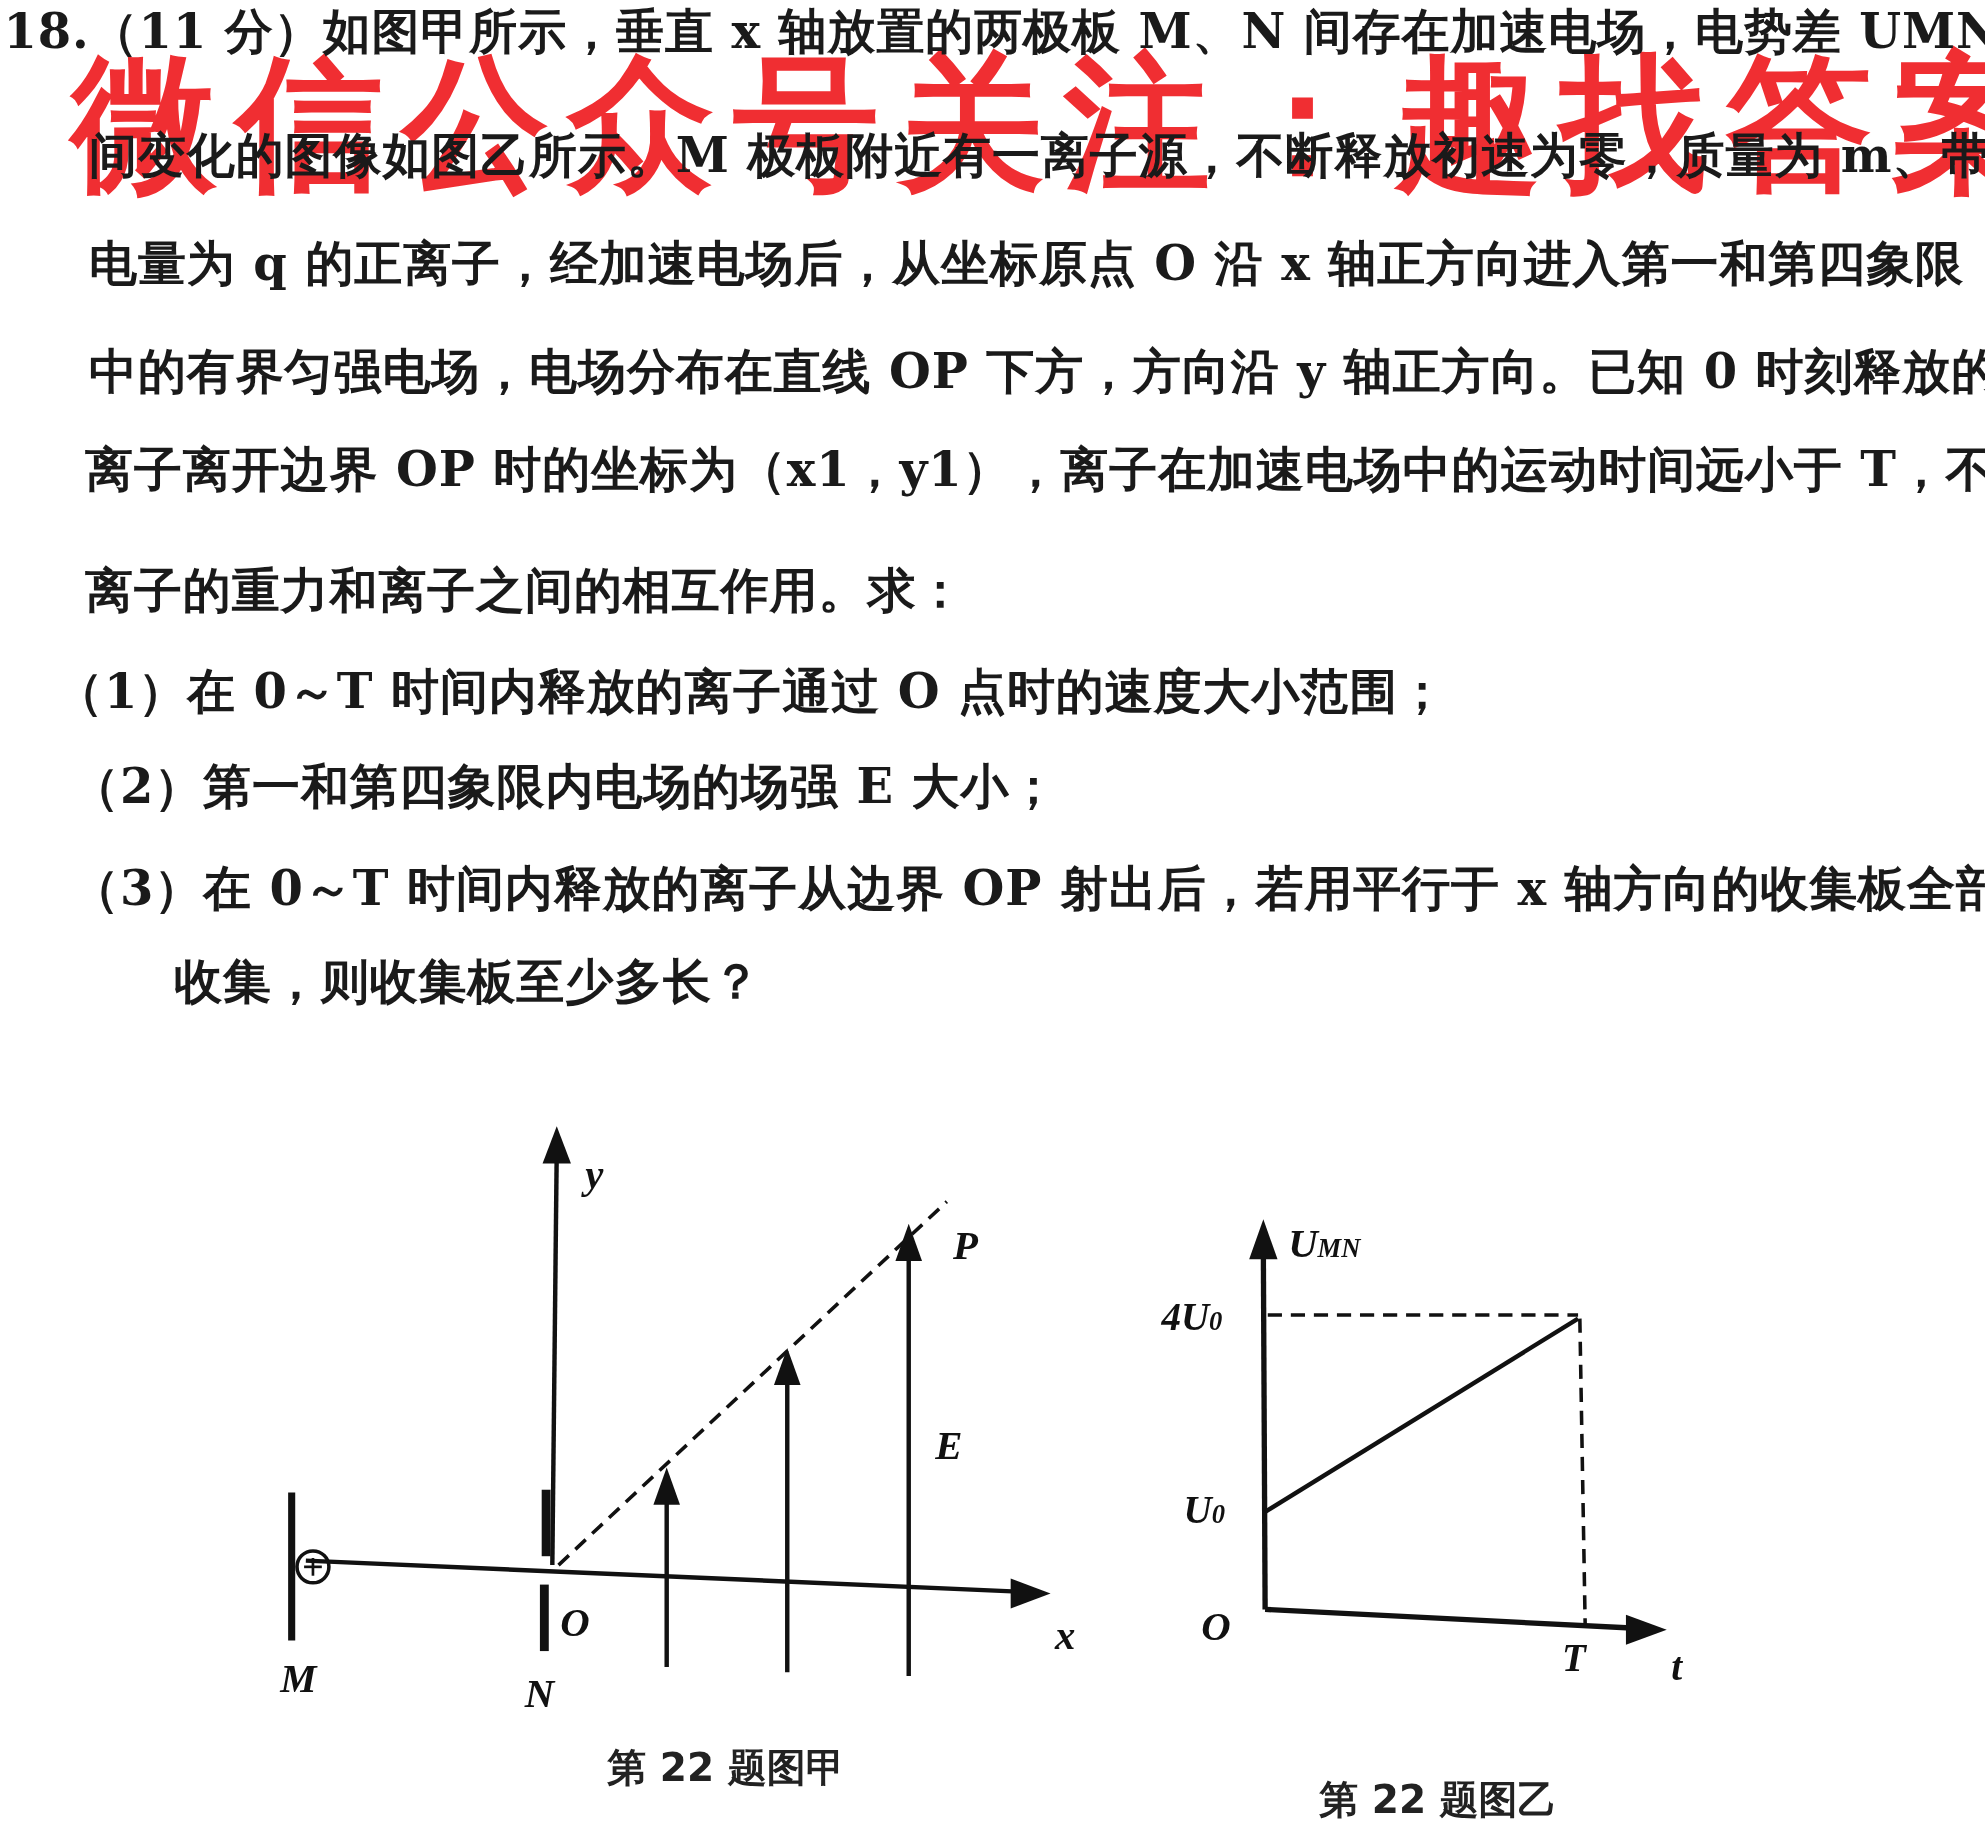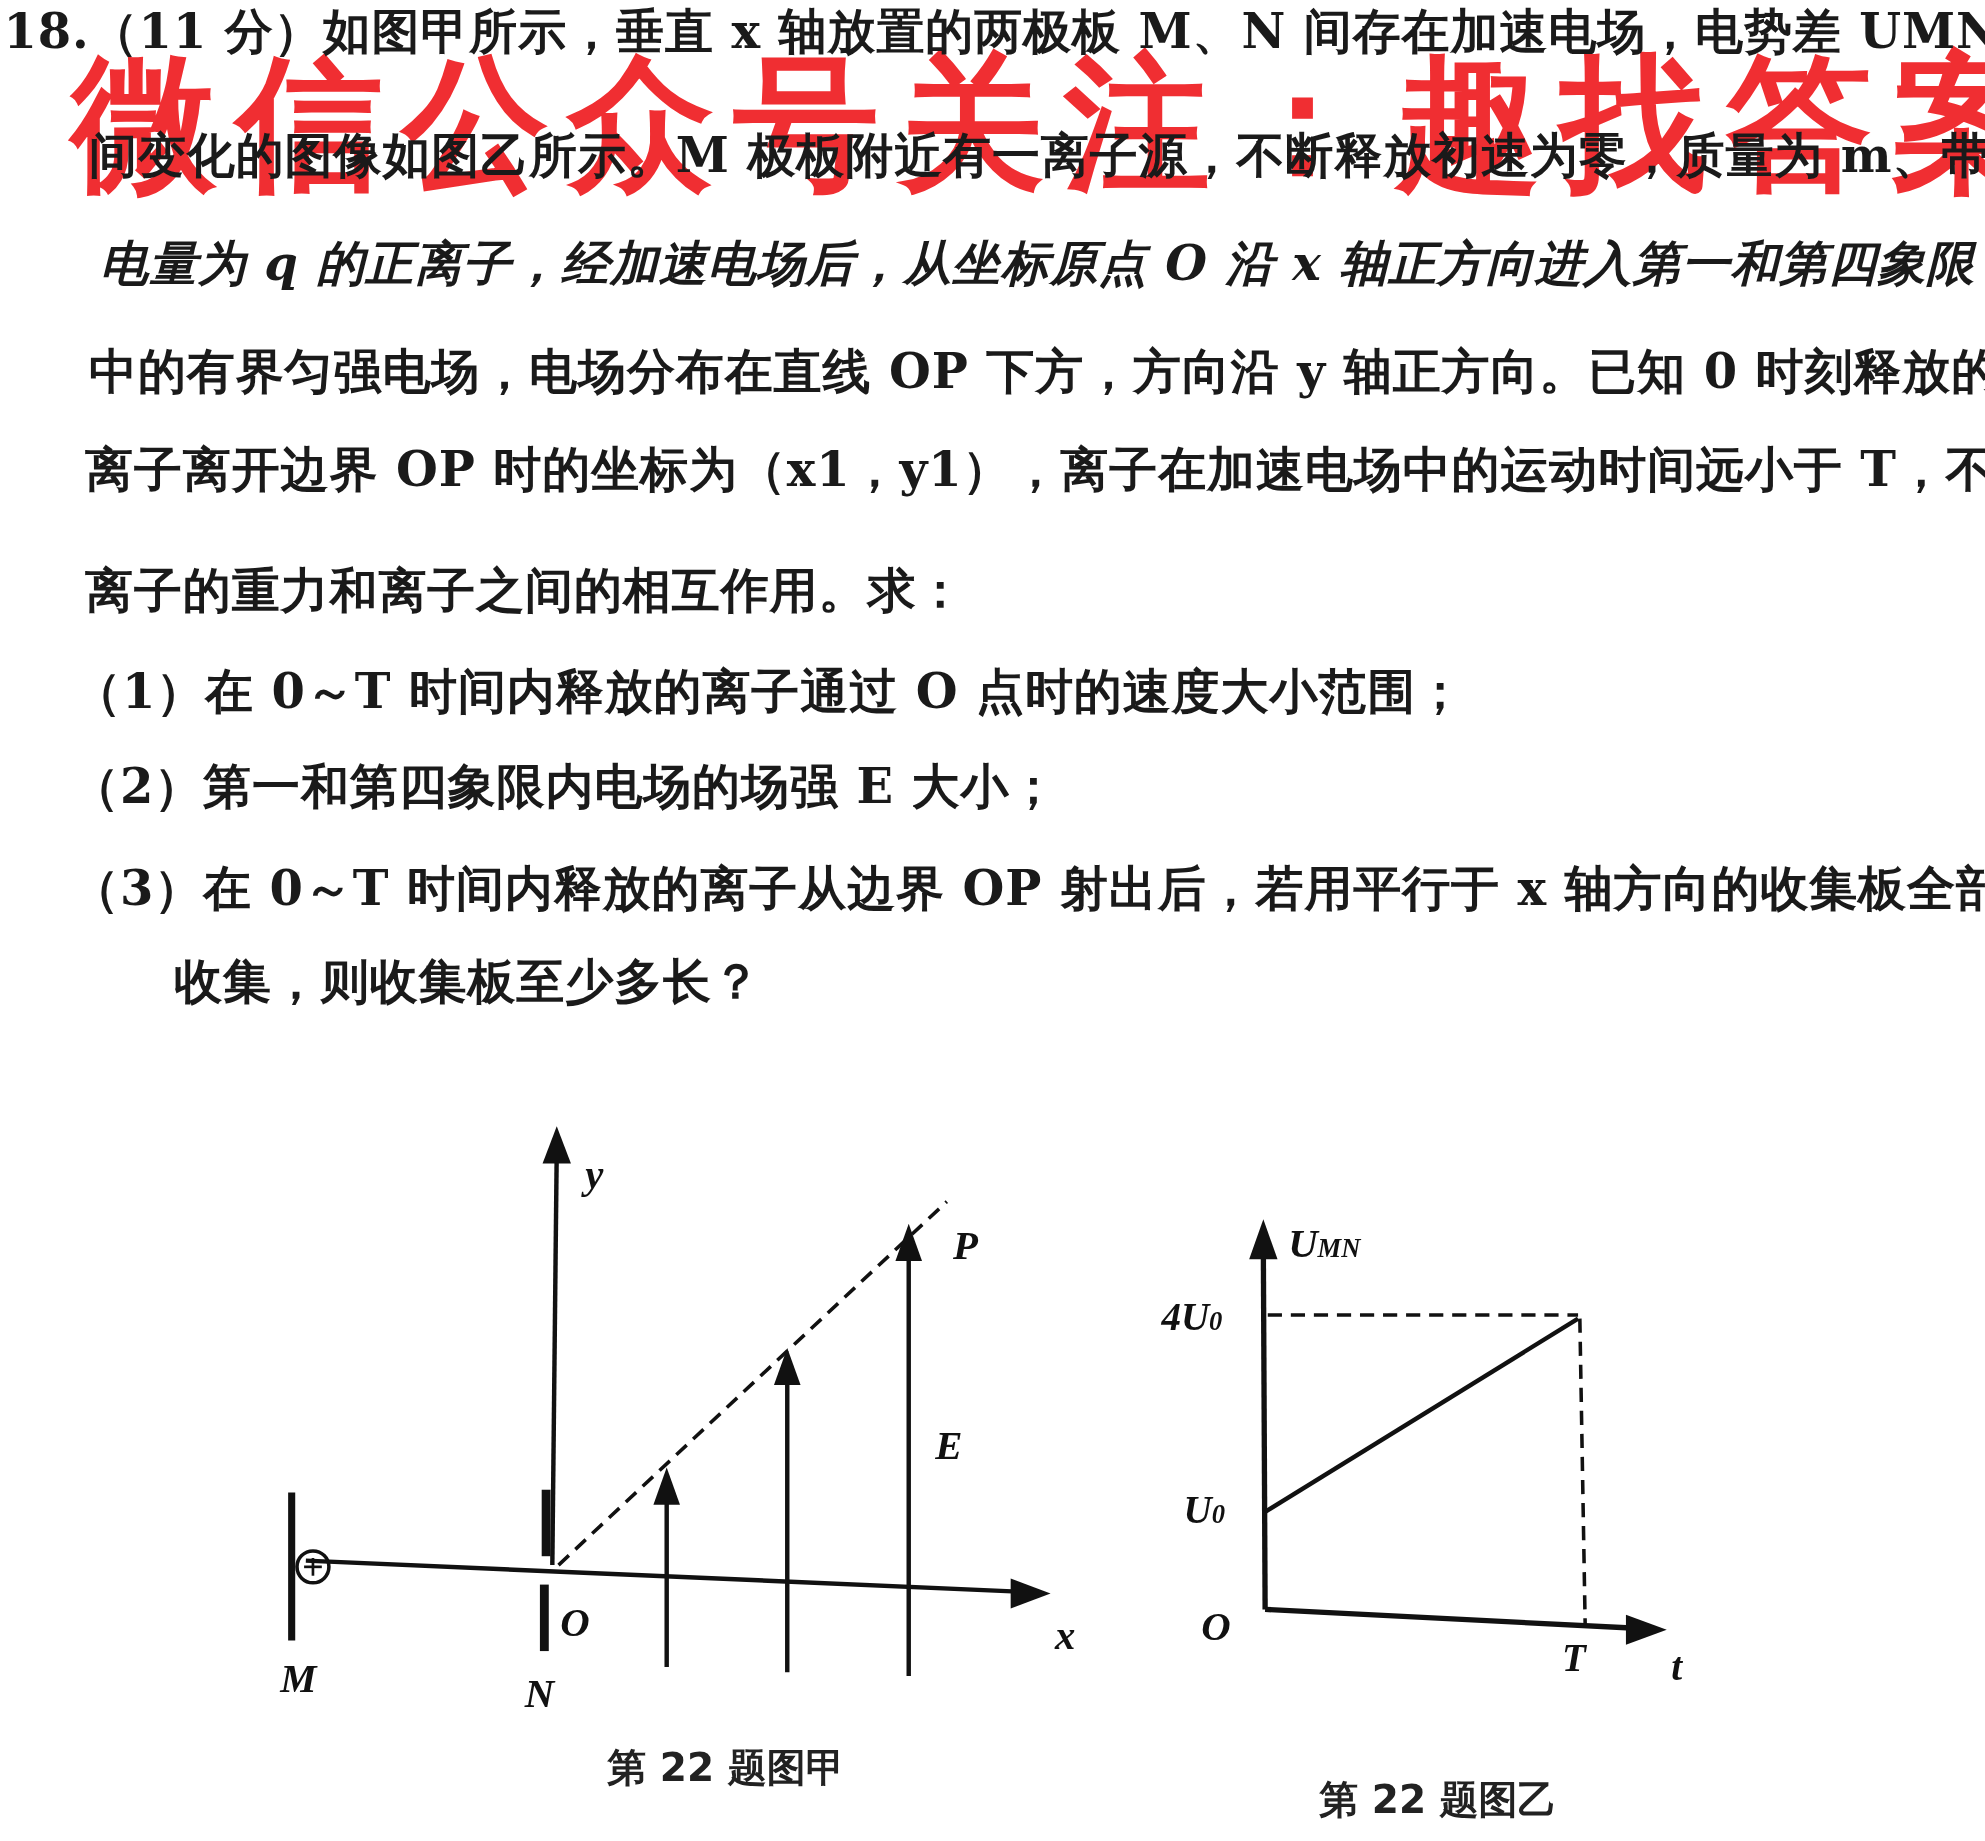--- a/index.html
+++ b/index.html
@@ -13,26 +13,26 @@
 </style>
 </head>
 <body>
 
 <div class="wm">微信公众号关注：趣找答案</div>
 
 <div class="line" style="top:0px;left:3.5px;">
   <span>18.</span><span>（11 分）</span><span>如图甲所示，垂直 x 轴放置的两极板 M、N 间存在加速电场，电势差 UMN 随时</span>
 </div>
 <div class="line" style="top:124px;left:89px;">间变化的图像如图乙所示。M 极板附近有一离子源，不断释放初速为零，质量为 m、带</div>
-<div class="line" style="top:232px;left:100px;font-style:italic;">电量为 q 的正离子，经加速电场后，从坐标原点 O 沿 x 轴正方向进入第一和第四象限</div>
+<div class="line" style="top:232px;left:89px;">电量为 q 的正离子，经加速电场后，从坐标原点 O 沿 x 轴正方向进入第一和第四象限</div>
 <div class="line" style="top:340px;left:89px;">中的有界匀强电场，电场分布在直线 OP 下方，方向沿 y 轴正方向。已知 0 时刻释放的</div>
 <div class="line" style="top:438px;left:85px;">离子离开边界 OP 时的坐标为（x1，y1），离子在加速电场中的运动时间远小于 T，不计</div>
 <div class="line" style="top:551px;left:85px;margin-top:8px;">离子的重力和离子之间的相互作用。求：</div>
 
-<div class="line" style="top:660px;left:73px;">
+<div class="line" style="top:660px;left:55px;">
   <span>（1）</span><span>在 0～T 时间内释放的离子通过 O 点时的速度大小范围；</span>
 </div>
 <div class="line" style="top:755px;left:71px;">
   <span>（2）</span><span>第一和第四象限内电场的场强 E 大小；</span>
 </div>
 <div class="line" style="top:857px;left:71px;">
   <span>（3）</span><span>在 0～T 时间内释放的离子从边界 OP 射出后，若用平行于 x 轴方向的收集板全部</span>
 </div>
 <div class="line" style="top:954px;left:174px;font-family:Liberation Mono, monospace;">收集，则收集板至少多长？</div>
 

